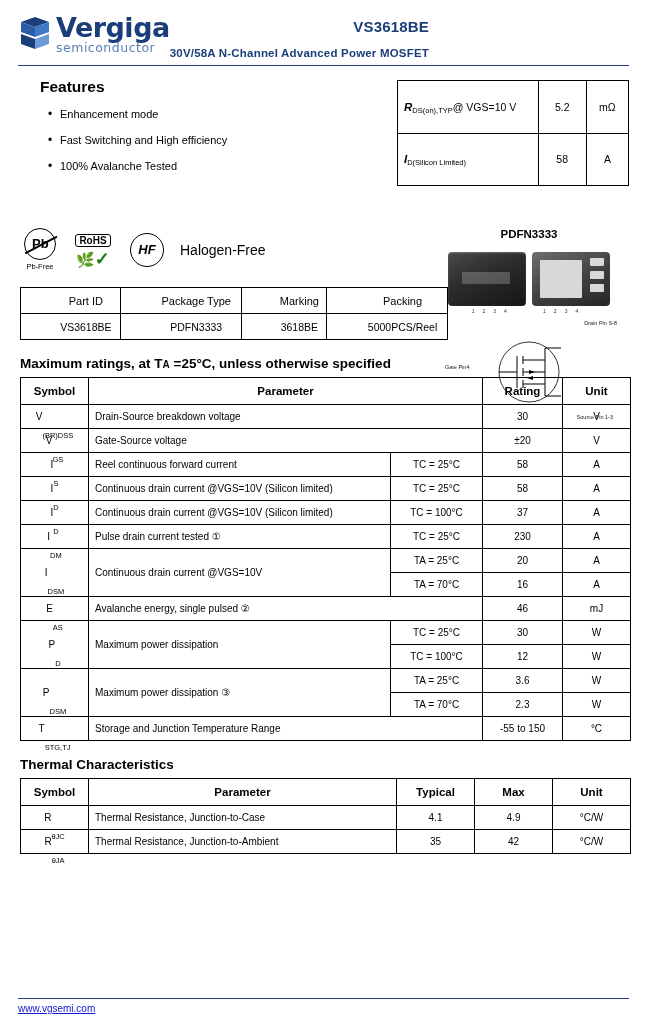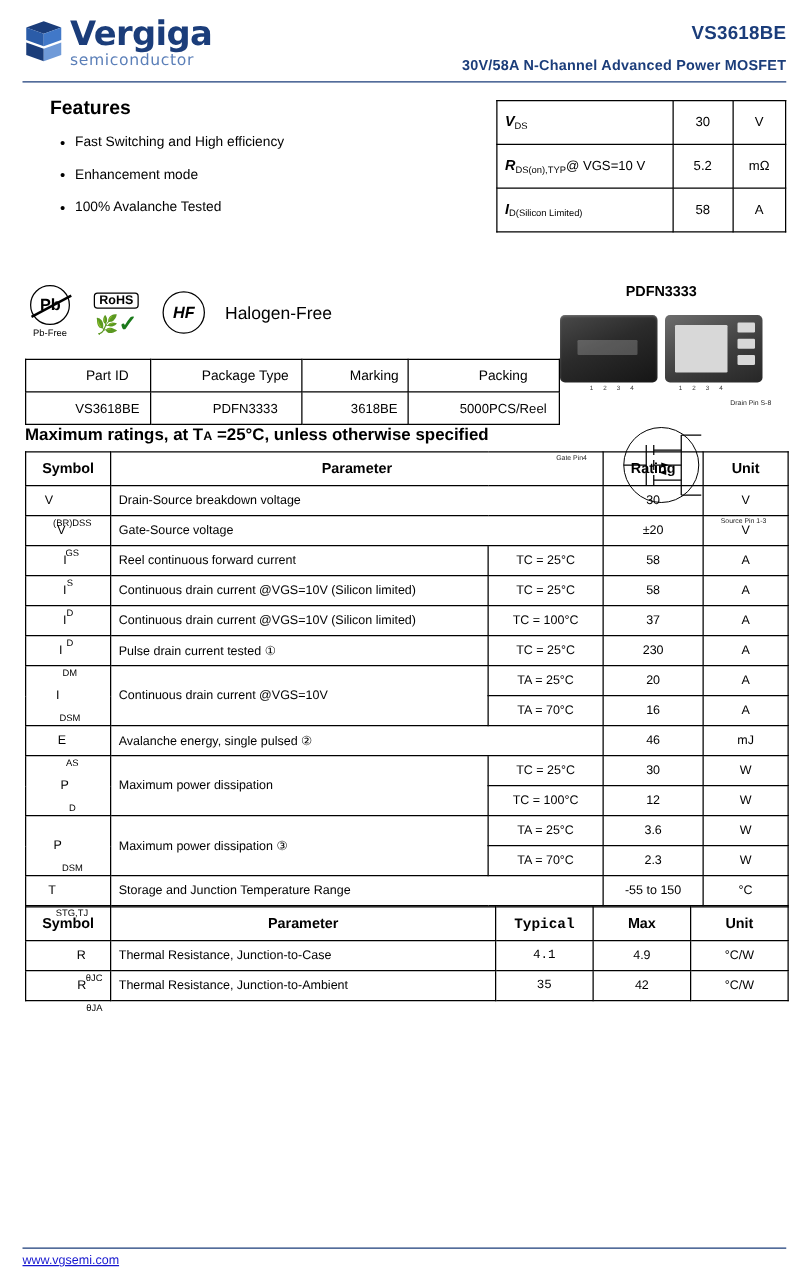--- a/index.html
+++ b/index.html
@@ -16,24 +16,23 @@
   .page {
     position: relative;
     width: 647px;
     height: 1024px;
     padding: 14px 18px 0 18px;
   }
 
   
   .header {
     display: flex;
-    justify-content: space-between;
+    justify-content: flex-start;
     align-items: flex-start;
     padding-bottom: 4px;
-    gap: 24px;
   }
   .logo-wrap { display: flex; align-items: flex-start; gap: 4px; }
   .logo-mark { width: 34px; height: 38px; margin-top: 2px; }
   .logo-text { line-height: 1; }
   .logo-name {
     font-size: 27px;
     font-weight: bold;
     color: #1b3d7a;
     letter-spacing: -0.5px;
     font-family: "DejaVu Sans", sans-serif;
@@ -213,21 +212,21 @@
     text-align: center;
     font-weight: normal;
     padding-left: 32px;
   }
   .partid th { font-size: 11px; }
 
   
   .sec-title {
     font-size: 13.5px;
     font-weight: bold;
-    margin: 0 0 6px 2px;
+    margin: 16px 0 6px 2px;
   }
   .sec-title .small { font-size: 10px; }
 
   
   .ratings, .thermal {
     border-collapse: collapse;
     width: 611px;
     margin-left: 2px;
   }
   .ratings th, .ratings td,
@@ -242,23 +241,23 @@
     font-weight: bold;
     text-align: center;
     height: 27px;
   }
   .c-sym   { width: 68px; text-align: center; }
   .c-param { text-align: left; }
   .c-cond  { width: 92px; text-align: center; }
   .c-rating{ width: 80px; text-align: center; }
   .c-unit  { width: 68px; text-align: center; }
 
-  .t-sym   { width: 68px; text-align: right; }
+  .t-sym   { width: 68px; text-align: center; }
   .t-param { text-align: left; }
-  .t-typ   { width: 78px; text-align: center; font-family: Liberation Mono, monospace; }
+  .t-typ   { width: 78px; text-align: center; }
   .t-max   { width: 78px; text-align: center; }
   .t-unit  { width: 78px; text-align: center; }
 
   .lsub { font-size: 7.5px; position: relative; top: 18px; }
 
   
   .footer {
     position: absolute;
     left: 18px; right: 18px;
     bottom: 10px;
@@ -299,34 +298,27 @@
     <div class="header-right">
       <div class="part-number">VS3618BE</div>
       <div class="part-desc">30V/58A  N-Channel  Advanced  Power  MOSFET</div>
     </div>
   </div>
   <hr class="header-rule">
 
   <div class="features-row">
     <div class="features-col">
       <div class="features-title">Features</div>
+      <div class="feature-item">Enhancement mode</div>
       <div class="feature-item">Fast Switching and High efficiency</div>
-      <div class="feature-item">Enhancement mode</div>
       <div class="feature-item">100% Avalanche Tested</div>
     </div>
 
     <table class="keyparams">
       <tbody>
-          <tr>
-        <td class="kp-name">
-          <span class="it">V</span><span class="sub">DS</span>
-        </td>
-        <td class="kp-val">30</td>
-        <td class="kp-unit">V</td>
-      </tr>
       <tr>
         <td class="kp-name">
           <span class="it">R</span><span class="sub">DS(on),TYP</span><span>@ VGS=10 V</span>
         </td>
         <td class="kp-val">5.2</td>
         <td class="kp-unit">mΩ</td>
       </tr>
       <tr>
         <td class="kp-name">
           <span class="it">I</span><span class="sub">D(Silicon Limited)</span>
@@ -516,20 +508,21 @@
 
     <tr>
       <td class="c-sym"><span>T</span><span class="lsub">STG,TJ</span></td>
       <td class="c-param" colspan="2">Storage and Junction Temperature Range</td>
       <td class="c-rating">-55 to 150</td>
       <td class="c-unit">°C</td>
     </tr>
   </tbody>
     </table>
 
+  <div class="sec-title">Thermal Characteristics</div>
   <table class="thermal">
     <tbody>
         <tr>
       <th class="t-sym">Symbol</th>
       <th class="t-param" style="text-align:center">Parameter</th>
       <th class="t-typ">Typical</th>
       <th class="t-max">Max</th>
       <th class="t-unit">Unit</th>
     </tr>
     <tr>

